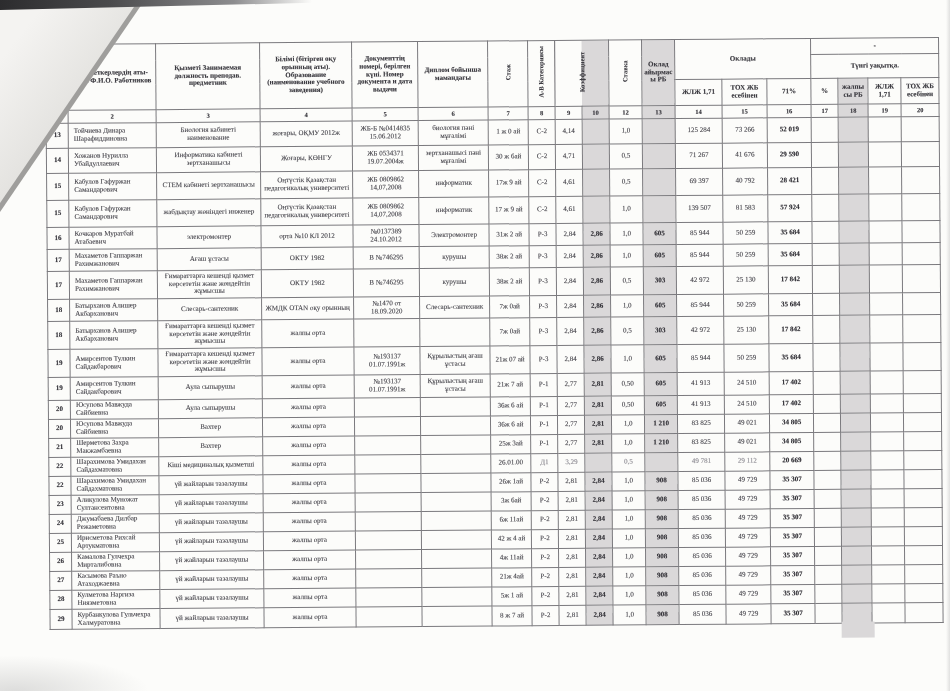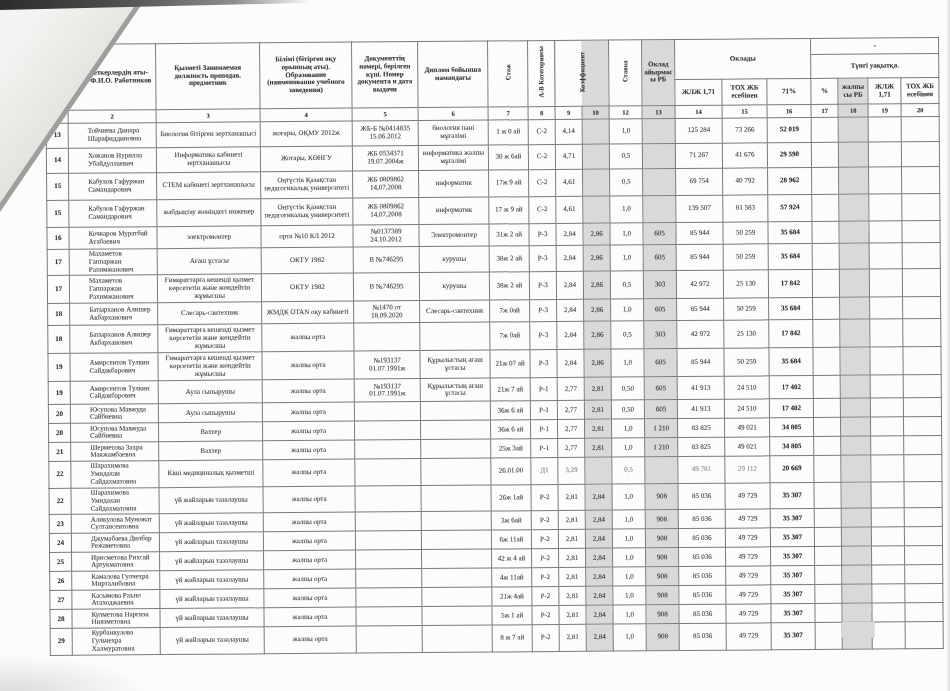--- a/index.html
+++ b/index.html
@@ -54,24 +54,24 @@
   thead .sub-row{height:26px;}
   thead .num-row td{height:12px;font-weight:bold;font-size:6.5px;padding:0;}
   .vtext{
     writing-mode:vertical-rl;transform:rotate(180deg);
     display:inline-block;font-size:6.5px;white-space:nowrap;max-height:60px;
   }
   .shaded{background:#dad8d9;}
   th.koeff-th{background:linear-gradient(to right,rgba(218,216,217,0) 50%,#dad8d9 50%);}
   tbody td{color:#4a4950;}
   tbody td.c1{font-weight:bold;color:#3b3a40;}
-  tbody td.c2{text-align:left;padding-left:19px;}
+  tbody td.c2{text-align:left;padding-left:5px;}
   tbody td.c7,tbody td.c13,tbody td.c14,tbody td.c15{white-space:nowrap;}
   tbody td.c10,tbody td.c12,tbody td.c17{background:#dad8d9;}
-  tbody td.c10,tbody td.c12{font-weight:normal;color:#36353b;text-align:center;}
+  tbody td.c10,tbody td.c12{font-weight:bold;color:#36353b;text-align:center;}
   tbody td.c15{font-weight:bold;color:#323137;margin-left:21px;}
   tbody tr.faded td.c8,tbody tr.faded td.c9,tbody tr.faded td.c11,
   tbody tr.faded td.c13,tbody tr.faded td.c14{color:#9d9ba3;font-weight:normal;}
   .band-extension{
     position:absolute;width:33px;height:16px;background:#dad8d9;z-index:1;
   }
 </style>
 </head>
 <body>
 
@@ -151,21 +151,21 @@
           <td>17</td>
           <td class="shaded">18</td>
           <td>19</td>
           <td>20</td>
         </tr>
     </thead>
     <tbody>
         <tr style="height: 25px;">
           <td class="c1">13</td>
           <td class="c2">Тойчиева Динара Шарафиддиновна</td>
-          <td class="c3">Биология бітірген зертханашысі</td>
+          <td class="c3">Биология кабинеті наименование</td>
           <td class="c4">жоғары, ОҚМУ 2012ж</td>
           <td class="c5">ЖБ-Б №0414835 15.06.2012</td>
           <td class="c6">биология пәні мұғалімі</td>
           <td class="c7">1 ж 0 ай</td>
           <td class="c8">С-2</td>
           <td class="c9">4,14</td>
           <td class="c10"></td>
           <td class="c11">1,0</td>
           <td class="c12"></td>
           <td class="c13">125 284</td>
@@ -175,21 +175,21 @@
           <td class="c17"></td>
           <td class="c18"></td>
           <td class="c19"></td>
         </tr>
         <tr style="height: 25px;">
           <td class="c1">14</td>
           <td class="c2">Хожанов Нурилла Убайдуллаевич</td>
           <td class="c3">Информатика кабинеті зертханашысы</td>
           <td class="c4">Жоғары, КӨНГУ</td>
           <td class="c5">ЖБ 0534371 19.07.2004ж</td>
-          <td class="c6">информатика жалпы мұғалімі</td>
+          <td class="c6">зертханашысі пәні мұғалімі</td>
           <td class="c7">30 ж 6ай</td>
           <td class="c8">С-2</td>
           <td class="c9">4,71</td>
           <td class="c10"></td>
           <td class="c11">0,5</td>
           <td class="c12"></td>
           <td class="c13">71 267</td>
           <td class="c14">41 676</td>
           <td class="c15">29 590</td>
           <td class="c16"></td>
@@ -203,23 +203,23 @@
           <td class="c3">СТЕМ кабинеті зертханашысы</td>
           <td class="c4">Оңтүстік Қазақстан педагогикалық университеті</td>
           <td class="c5">ЖБ 0809862 14,07,2008</td>
           <td class="c6">информатик</td>
           <td class="c7">17ж 9 ай</td>
           <td class="c8">С-2</td>
           <td class="c9">4,61</td>
           <td class="c10"></td>
           <td class="c11">0,5</td>
           <td class="c12"></td>
-          <td class="c13">69 754</td>
+          <td class="c13">69 397</td>
           <td class="c14">40 792</td>
-          <td class="c15">28 962</td>
+          <td class="c15">28 421</td>
           <td class="c16"></td>
           <td class="c17"></td>
           <td class="c18"></td>
           <td class="c19"></td>
         </tr>
         <tr style="height: 27px;">
           <td class="c1">15</td>
           <td class="c2">Кабулов Гафуржан Самандарович</td>
           <td class="c3">жабдықтау жөніндегі инженер</td>
           <td class="c4">Оңтүстік Қазақстан педагогикалық университеті</td>
@@ -299,21 +299,21 @@
           <td class="c15">17 842</td>
           <td class="c16"></td>
           <td class="c17"></td>
           <td class="c18"></td>
           <td class="c19"></td>
         </tr>
         <tr style="height: 22px;">
           <td class="c1">18</td>
           <td class="c2">Батырханов Алишер Акбарханович</td>
           <td class="c3">Слесарь-сантехник</td>
-          <td class="c4">ЖМДК OTAN оқу кабинеті</td>
+          <td class="c4">ЖМДК OTAN оқу орынның</td>
           <td class="c5">№1470 от 18.09.2020</td>
           <td class="c6">Слесарь-сантехник</td>
           <td class="c7">7ж 0ай</td>
           <td class="c8">Р-3</td>
           <td class="c9">2,84</td>
           <td class="c10">2,86</td>
           <td class="c11">1,0</td>
           <td class="c12">605</td>
           <td class="c13">85 944</td>
           <td class="c14">50 259</td>

